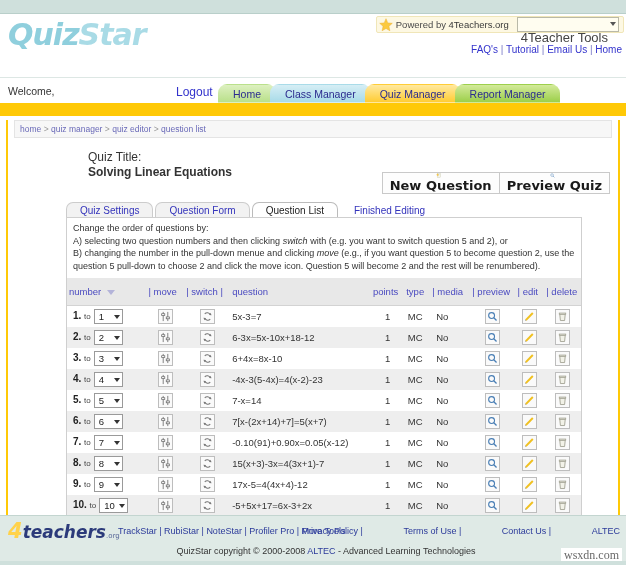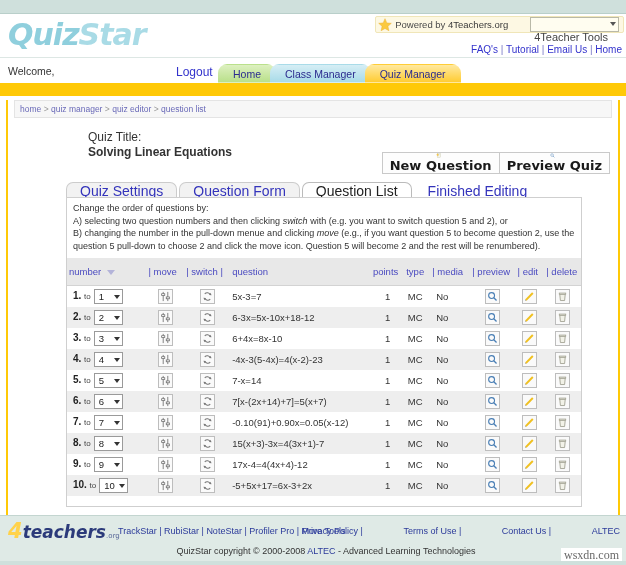--- a/index.html
+++ b/index.html
@@ -19,21 +19,21 @@
   
   .top-band {
     height: 14px;
     background: #cfe0dc;
     border-bottom: 1px solid #b9cfca;
   }
 
   
   .header {
     position: relative;
-    height: 44px;
+    height: 64px;
     background: #ffffff;
     border-bottom: 1px solid #dde7e4;
   }
   .logo {
     position: absolute;
     left: 8px; top: 6px;
     font-size: 30px;
     font-weight: bold;
     font-style: italic;
     letter-spacing: -1px;
@@ -59,22 +59,22 @@
     margin-right: 3px;
     flex: 0 0 auto;
   }
   .powered-text {
     font-size: 9.5px;
     color: #4a4a4a;
     white-space: nowrap;
   }
   .powered-text b { color: #3a3a3a; font-weight: normal; }
   .tools-select {
-    margin-left: 22px;
-    font-size: 11px;
+    margin-left: 8px;
+    font-size: 13px;
     border: 1px solid #b9b9a8;
     background: #fffdf0;
     padding: 13px 10px 0 3px;
     height: 13px;
     line-height: 13px;
     position: relative;
     color: #444;
     white-space: nowrap;
   }
   .tools-select .caret {
@@ -202,21 +202,21 @@
     position: absolute;
     left: 58px; top: 81px;
     display: flex;
     align-items: flex-end;
     height: 17px;
   }
   .subtab {
     height: 16px;
     line-height: 16px;
     padding: 0 13px;
-    font-size: 14px;
+    font-size: 10px;
     color: #3333bb;
     background: #f2f2f2;
     border: 1px solid #cccccc;
     border-bottom: none;
     border-top-left-radius: 7px;
     border-top-right-radius: 7px;
     margin-right: 2px;
     white-space: nowrap;
   }
   .subtab.active {
@@ -394,20 +394,21 @@
     </div>
   </div>
 
   <div class="navbar">
     <span class="welcome">Welcome,</span>
     <a class="logout">Logout</a>
     <div class="tabs">
       <div class="tab green">Home</div>
       <div class="tab blue">Class Manager</div>
       <div class="tab yellow">Quiz Manager</div>
+      <div class="tab darkgreen">Report Manager</div>
     </div>
   </div>
 
   <div class="yellow-bar"></div>
 
   <div class="frame">
 
     <div class="breadcrumb">
       <span>home</span><span class="sep"> &gt; </span><span>quiz manager</span><span class="sep"> &gt; </span><span>quiz editor</span><span class="sep"> &gt; </span><span>question list</span>
     </div>
@@ -725,21 +726,21 @@
                     <line x1="8.5" y1="1" x2="8.5" y2="11" stroke="#777" stroke-width="1"></line>
                     <rect x="1.8" y="3" width="3.4" height="2" fill="#fff" stroke="#666" stroke-width="0.8"></rect>
                     <rect x="6.8" y="6.5" width="3.4" height="2" fill="#fff" stroke="#666" stroke-width="0.8"></rect>
                   </svg></span></td>
               <td class="ctr"><span class="icon-box"><svg width="11" height="11" viewBox="0 0 12 12">
                     <path d="M9 4 A3.6 3.6 0 0 0 3 3.2" fill="none" stroke="#777" stroke-width="1.1"></path>
                     <path d="M3 8 A3.6 3.6 0 0 0 9 8.8" fill="none" stroke="#777" stroke-width="1.1"></path>
                     <polygon points="9.4,2 10.4,4.6 7.8,4.4" fill="#777"></polygon>
                     <polygon points="2.6,10 1.6,7.4 4.2,7.6" fill="#777"></polygon>
                   </svg></span></td>
-              <td class="qtext">17x-4=4(4x+4)-12</td>
+              <td class="qtext">17x-5=4(4x+4)-12</td>
               <td style="text-align:right;padding-right:10px">1</td>
               <td class="ctr">MC</td>
               <td style="padding-left:6px">No</td>
               <td class="ctr"><span class="icon-box"><svg width="11" height="11" viewBox="0 0 12 12">
                     <circle cx="5" cy="5" r="3.2" fill="none" stroke="#4a7fb5" stroke-width="1.2"></circle>
                     <line x1="7.4" y1="7.4" x2="10.4" y2="10.4" stroke="#4a7fb5" stroke-width="1.5"></line>
                   </svg></span></td>
               <td class="ctr"><span class="icon-box"><svg width="11" height="11" viewBox="0 0 12 12">
                     <line x1="2" y1="10" x2="9.6" y2="2.2" stroke="#f0c020" stroke-width="2.2"></line>
                     <polygon points="1.2,10.8 2.6,10.4 1.6,9.4" fill="#999"></polygon>

